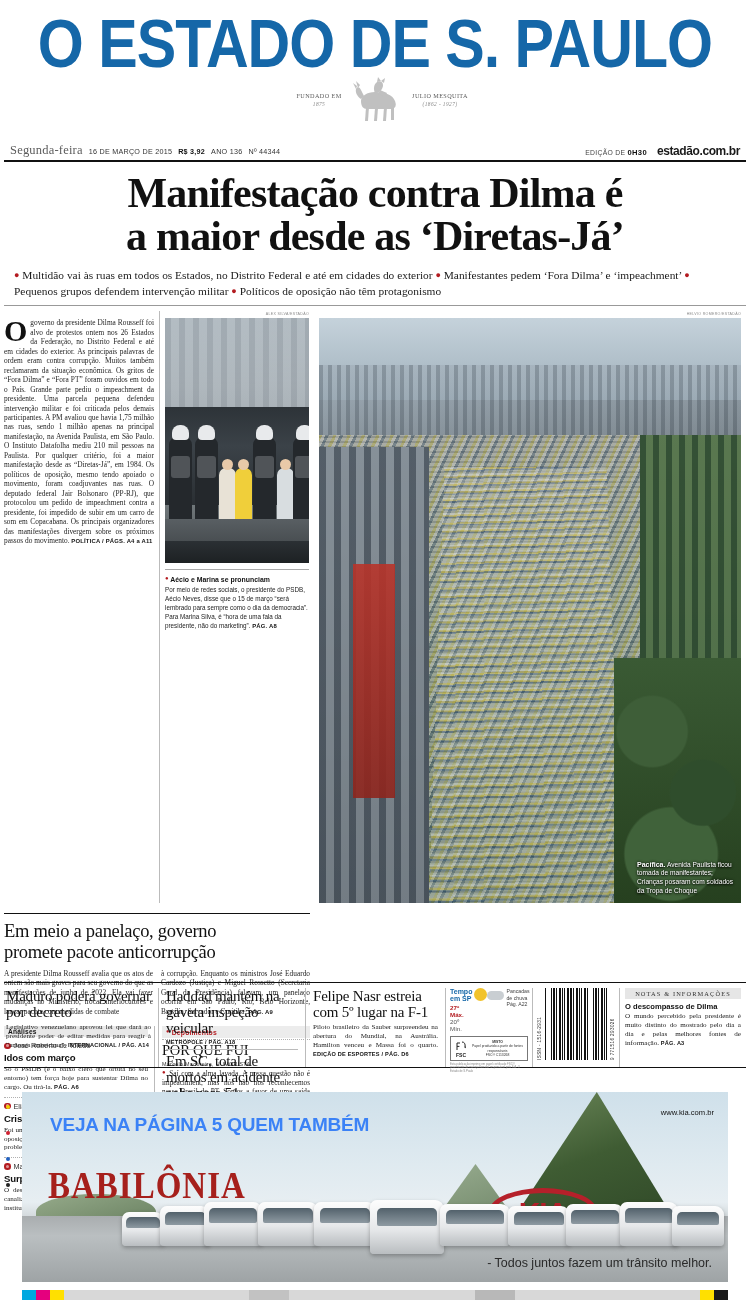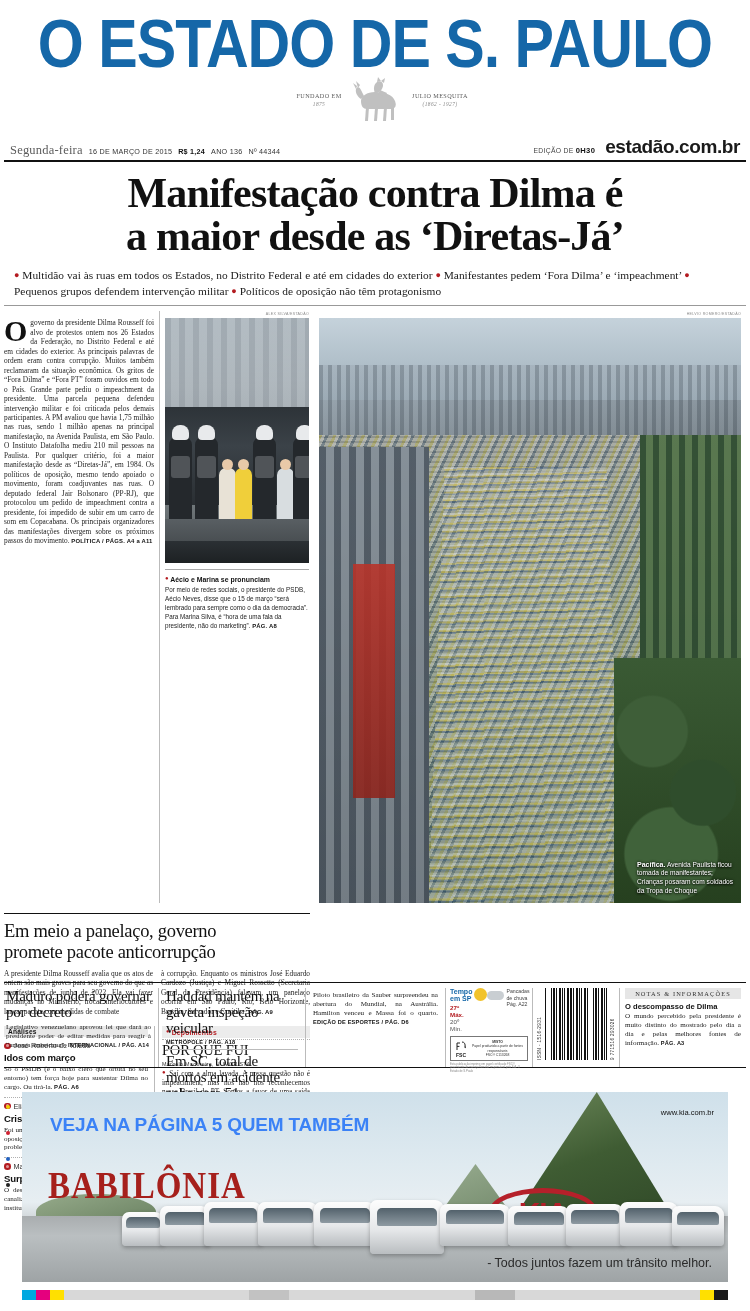--- a/index.html
+++ b/index.html
@@ -61,21 +61,21 @@
   .dateinfo {
     font-family: "Liberation Sans", sans-serif;
     font-size: 7.2px; color: #333; letter-spacing: .25px; margin-top: 28px;
   }
   .price { font-weight: bold; color:#111; }
   .datebar-right { display:flex; align-items:baseline; gap:10px; }
   .edicao { font-family:"Liberation Sans", sans-serif; font-size:6.8px; color:#444; letter-spacing:.3px; }
   .edicao b { color:#111; font-size:7.6px; }
   .site {
     font-family:"Liberation Sans", sans-serif;
-    font-size: 19px; font-weight: bold; color:#1a1a1a;
+    font-size: 12px; font-weight: bold; color:#1a1a1a;
     letter-spacing:-.4px;
   }
 
   
   .headline {
     font-family: "Liberation Serif", serif;
     font-weight: bold;
     font-size: 42px;
     line-height: 1.03;
     letter-spacing: -0.8px;
@@ -371,21 +371,21 @@
         <span>JULIO MESQUITA</span>
         <div class="founder-sub">(1862 - 1927)</div>
       </div>
     </div>
   </div>
 
   <div class="datebar">
     <div class="datebar-left">
       <span class="weekday">Segunda-feira</span>
       <span class="dateinfo">16 DE MARÇO DE 2015</span>
-      <span class="dateinfo price">R$ 1,24</span>
+      <span class="dateinfo price">R$ 3,92</span>
       <span class="dateinfo">ANO 136</span>
       <span class="dateinfo">Nº 44344</span>
     </div>
     <div class="datebar-right">
       <span class="edicao"><span>EDIÇÃO DE</span> <b>0H30</b></span>
       <span class="site">estadão.com.br</span>
     </div>
   </div>
 
   <div class="headline">
@@ -528,20 +528,21 @@
 
     <div class="brief b2">
       <h3>Haddad mantém na gaveta inspeção veicular</h3>
       <div class="sec brief-sub">METRÓPOLE / PÁG. A18</div>
       <div class="brief-div"></div>
       <h3>Em SC, total de mortos em acidente sobe para 51</h3>
       <div class="sec brief-sub">METRÓPOLE / PÁG. A21</div>
     </div>
 
     <div class="brief b3">
+      <h3>Felipe Nasr estreia com 5º lugar na F-1</h3>
       <p><span>Piloto brasileiro da Sauber surpreendeu na abertura do Mundial, na Austrália. Hamilton venceu e Massa foi o quarto. </span><span class="sec">EDIÇÃO DE ESPORTES / PÁG. D6</span></p>
     </div>
 
     <div class="brief b4">
       <div class="wx-row">
         <div>
           <div class="wx-title">Tempo em SP</div>
           <div class="wx-temps">
             <span class="wx-max">27º Máx.</span>
             <span class="wx-min">20º Mín.</span>

